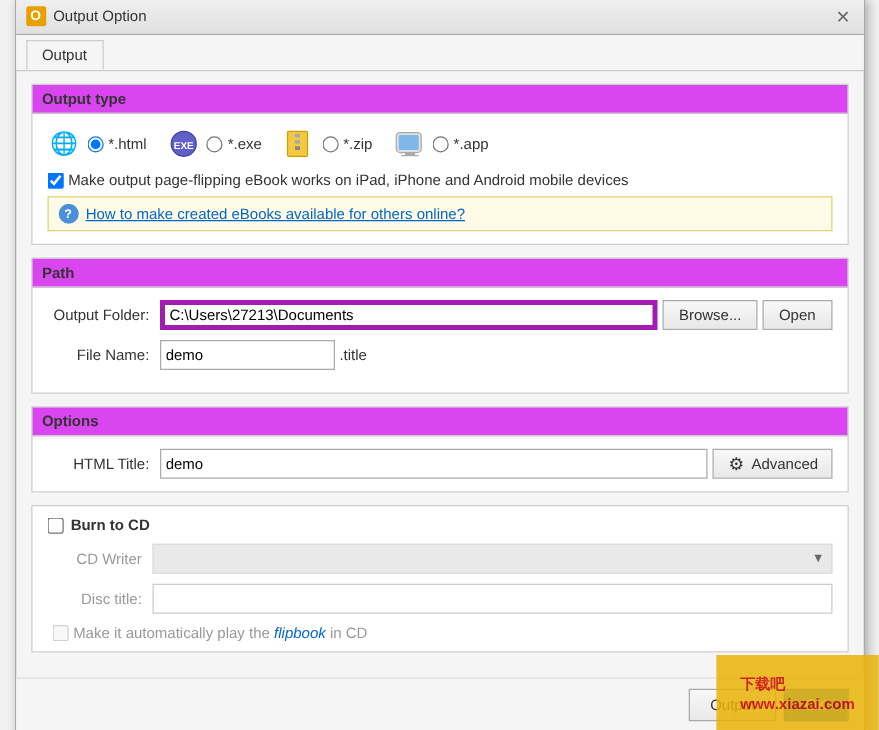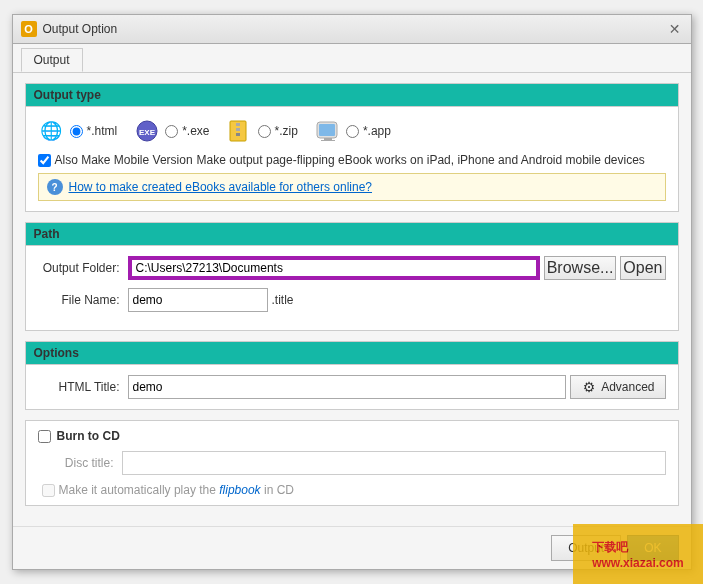--- a/index.html
+++ b/index.html
@@ -87,21 +87,21 @@
     .section {
       border: 1px solid #ccc;
       margin-bottom: 10px;
       background: #fff;
     }
     .section-title {
       font-size: 12px;
       font-weight: bold;
       color: #333;
       padding: 4px 8px;
-      background: #14b8a6;
+      background: #d946ef;
       border-bottom: 1px solid #ccc;
     }
     .section-body {
       padding: 10px 12px;
     }
     
     .output-type-row {
       display: flex;
       align-items: center;
       gap: 16px;
@@ -172,25 +172,25 @@
     .path-input {
       flex: 1;
       height: 24px;
       border: 4px solid #a21caf;
       padding: 2px 4px;
       font-size: 12px;
       background: white;
     }
     .btn {
       height: 24px;
-      padding: 0 2px;
+      padding: 0 12px;
       border: 1px solid #aaa;
       background: linear-gradient(to bottom, #f8f8f8, #e8e8e8);
       cursor: pointer;
-      font-size: 16px;
+      font-size: 12px;
       color: #333;
       margin-left: 4px;
     }
     .filename-input {
       width: 140px;
       height: 24px;
       border: 1px solid #aaa;
       padding: 2px 4px;
       font-size: 12px;
       background: white;
@@ -422,21 +422,20 @@
                 <rect x="7" y="23" width="14" height="1" fill="#aaa"></rect>
               </svg>
             </div>
             <input type="radio" name="output_type" id="type_app" style="">
             <label class="radio-label" for="type_app">*.app</label>
           </div>
         </div>
 
         <div class="mobile-row">
           <input type="checkbox" id="mobile_check" checked="" style="">
-          <label for="mobile_check" class="mobile-row-text">Also Make Mobile Version</label>
           <span class="mobile-row-note">Make output page-flipping eBook works on iPad, iPhone and Android mobile devices</span>
         </div>
 
         <div class="info-box">
           <div class="info-icon">?</div>
           <span class="link-text">How to make created eBooks available for others online?</span>
         </div>
       </div>
     </div>
 
@@ -473,20 +472,28 @@
       </div>
     </div>
 
     <div class="burn-section">
       <div class="burn-title-row">
         <input type="checkbox" id="burn_cd" style="">
         <label for="burn_cd" style="font-size:12px; font-weight:bold; color:#333;">Burn to CD</label>
       </div>
       <div class="burn-body">
 
+        <div class="burn-row">
+          <span class="burn-label disabled-text">CD Writer</span>
+          <div class="select-wrapper">
+            <select class="burn-select" disabled="" style="width:100%; background:#e0e0e0; color:#999; border:1px solid #ccc;">
+              <option value=""></option>
+            </select>
+          </div>
+        </div>
 
         <div class="burn-row">
           <span class="burn-label disabled-text">Disc title:</span>
           <input type="text" class="burn-text-input" disabled="" value="" style="">
         </div>
 
         <div class="auto-play-row">
           <input type="checkbox" id="auto_play" disabled="" style="">
           <label for="auto_play">
             <span class="auto-play-text">Make it automatically play the </span><span class="auto-play-link">flipbook</span><span class="auto-play-text"> in CD</span>

